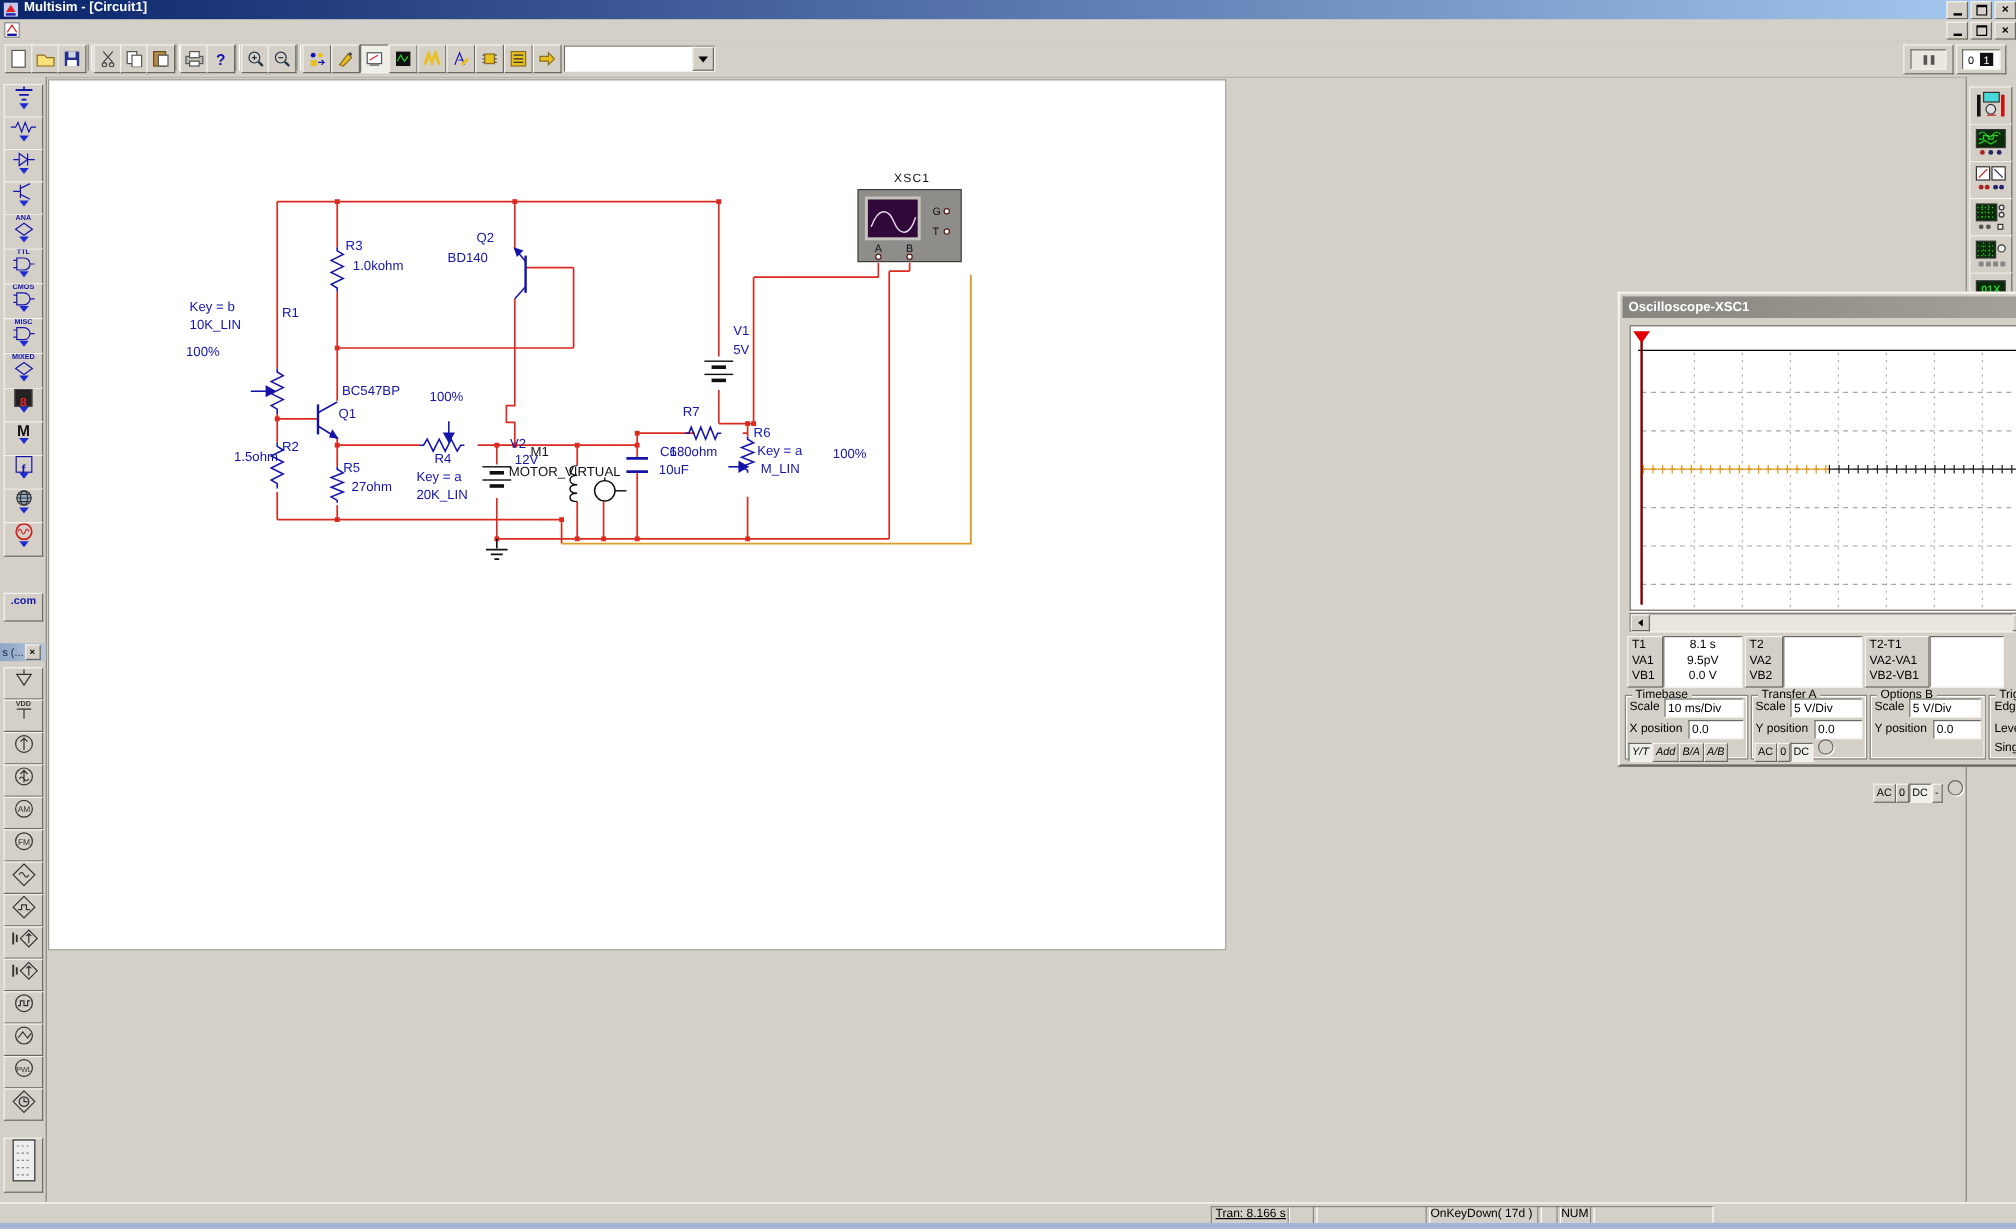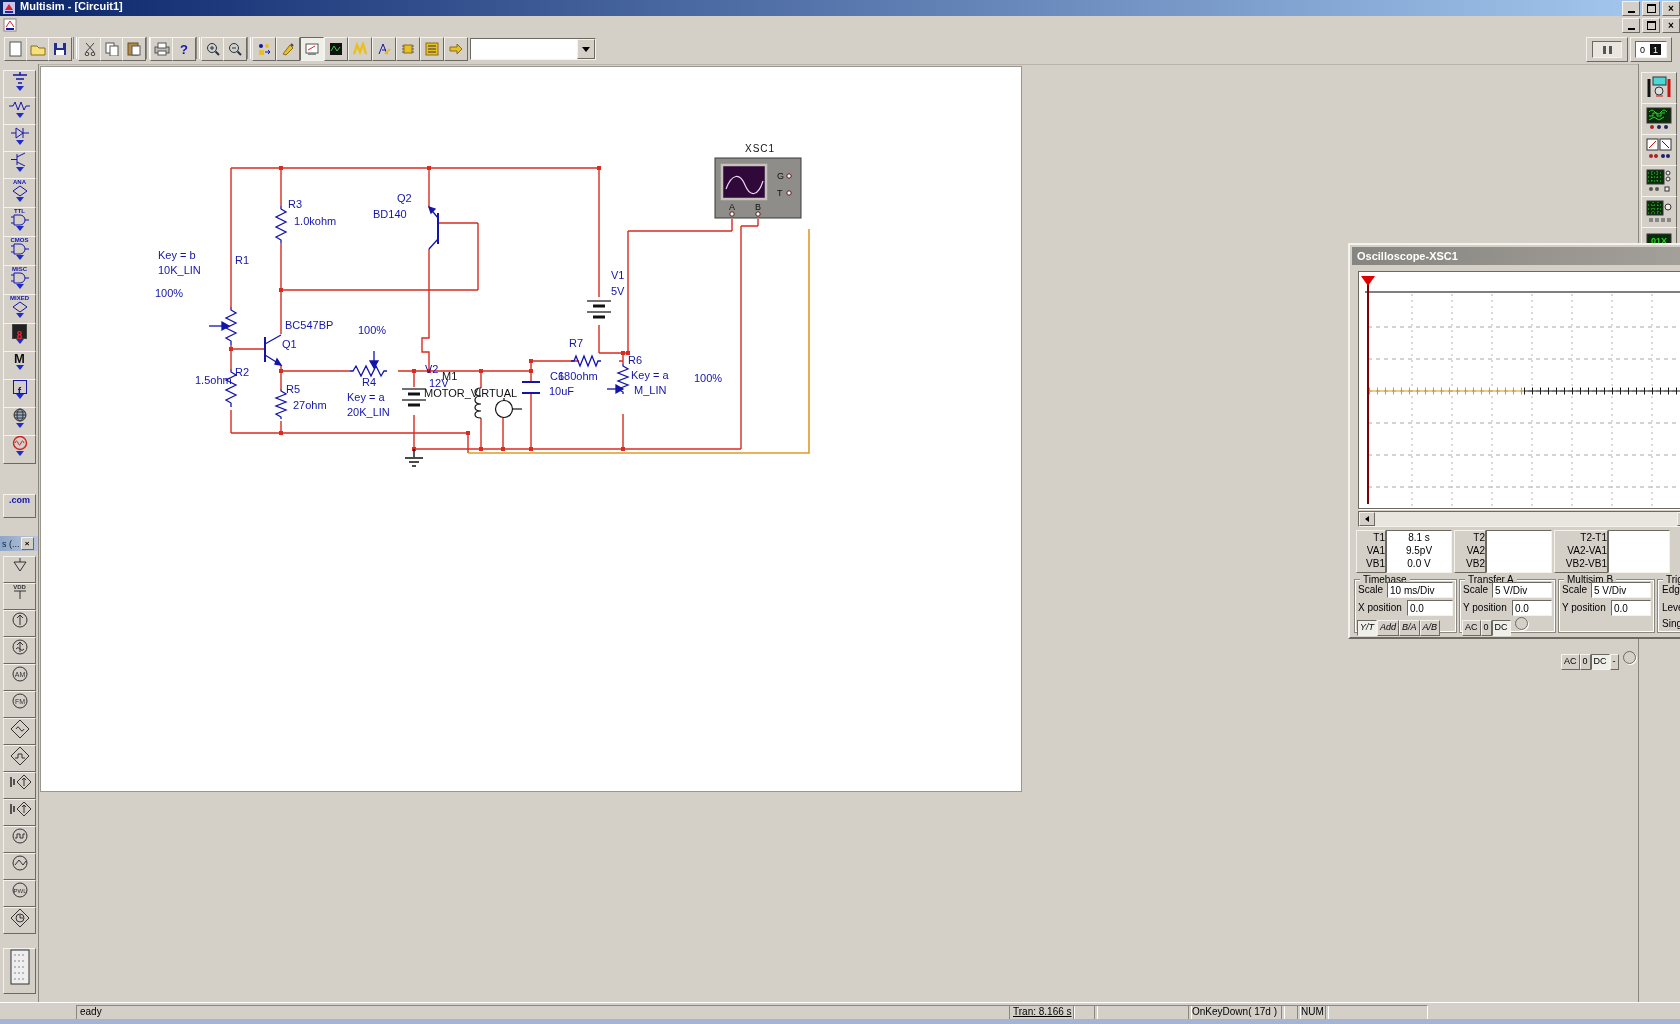--- a/index.html
+++ b/index.html
@@ -27,21 +27,21 @@
   .icon-text{font-size:6px;font-weight:bold;color:#1414aa;line-height:6px;}
   .rbtn{position:absolute;left:1641px;width:34px;height:30px;background:#d4d0c8;border:1px solid;
         border-color:#f4f2ec #6c6960 #6c6960 #f4f2ec;display:flex;align-items:center;justify-content:center;}
   .statpanel{position:absolute;top:2px;height:13px;border:1px solid;border-color:#8a877f #fff #fff #8a877f;
         font-size:10px;padding:0 3px;color:#000;overflow:hidden;white-space:nowrap;}
   .group{position:absolute;border:1px solid #8a877f;box-shadow:1px 1px 0 #fff inset,-1px -1px 0 #fff inset;}
   .group .legend{position:absolute;top:-6px;left:5px;background:#d4d0c8;font-size:10px;padding:0 3px;color:#000;}
   .mb{font-size:9px;height:14px;background:#d4d0c8;border:1px solid;line-height:12px;
       border-color:#f4f2ec #6c6960 #6c6960 #f4f2ec;padding:0 2px;display:inline-block;text-align:center;}
   .mb.pressed{border-color:#6c6960 #f4f2ec #f4f2ec #6c6960;background:#efefe9;}
-  .scope-row-label{font-size:10px;line-height:13px;color:#000;padding-left:3px;text-align:right;}
+  .scope-row-label{font-size:10px;line-height:13px;color:#000;padding-left:3px;}
   .scope-val{font-size:10px;line-height:13px;color:#000;text-align:center;}
   .circb{width:11px;height:11px;border-radius:50%;border:1px solid #6c6960;background:#d4d0c8;
          display:inline-block;box-shadow:1px 1px 0 #fff;}
 </style>
 </head>
 <body>
 
 <div class="abs" style="left:0;top:0;width:1680px;height:28px;background:linear-gradient(90deg,#0a246a,#a6caf0);display:flex;align-items:flex-start;">
   <svg class="abs" style="left:3px;top:2px" width="12" height="12">
     <rect x="0" y="0" width="12" height="12" fill="#c8c4f0"></rect>
@@ -719,41 +719,40 @@
     <input class="field" style="position: absolute; left: 32px; top: 2px; width: 54px;" value="5 V/Div">
     <div style="position:absolute;left:3px;top:22px;font-size:10px;">Y position</div>
     <input class="field" style="position: absolute; left: 52px; top: 20px; width: 34px;" value="0.0">
     <div style="position:absolute;left:2px;top:36px;white-space:nowrap;">
       <span class="mb">AC</span><span class="mb">0</span><span class="mb pressed">DC</span>
       <span class="circb"></span>
     </div>
   </div>
 
   <div class="group" style="left:208px;top:334px;width:95px;height:52px;">
-    <span class="legend">Multisim B</span>
+    <span class="legend">Options B</span>
     <div style="position:absolute;left:3px;top:4px;font-size:10px;">Scale</div>
     <input class="field" style="position: absolute; left: 32px; top: 2px; width: 54px;" value="5 V/Div">
     <div style="position:absolute;left:3px;top:22px;font-size:10px;">Y position</div>
     <input class="field" style="position: absolute; left: 52px; top: 20px; width: 34px;" value="0.0">
     <div style="position:absolute;left:2px;top:46px;white-space:nowrap;margin-top:24px;">
       <span class="mb">AC</span><span class="mb">0</span><span class="mb pressed">DC</span><span class="mb">-</span>
       <span class="circb"></span>
     </div>
   </div>
 
   <div class="group" style="left:307px;top:334px;width:110px;height:52px;">
     <span class="legend">Trig</span>
     <div style="position:absolute;left:4px;top:4px;font-size:10px;">Edge</div>
     <div style="position:absolute;left:4px;top:22px;font-size:10px;">Leve</div>
     <div style="position:absolute;left:4px;top:38px;font-size:10px;">Sing.</div>
   </div>
 </div>
 
 <div class="abs" style="left:0;top:1002px;width:1680px;height:17px;background:#d4d0c8;border-top:1px solid #fff;">
-  <div class="statpanel" style="left:76px;width:926px;">eady</div>
   <div class="statpanel" style="left:1009px;width:58px;text-decoration:underline;">Tran: 8.166 s</div>
   <div class="statpanel" style="left:1073px;width:17px;"></div>
   <div class="statpanel" style="left:1094px;width:90px;"></div>
   <div class="statpanel" style="left:1188px;width:89px;">OnKeyDown( 17d )</div>
   <div class="statpanel" style="left:1281px;width:12px;"></div>
   <div class="statpanel" style="left:1297px;width:24px;">NUM</div>
   <div class="statpanel" style="left:1325px;width:95px;"></div>
 </div>
 <div class="abs" style="left:0;top:1019px;width:1680px;height:5px;background:#a3b4d4;"></div>
 

